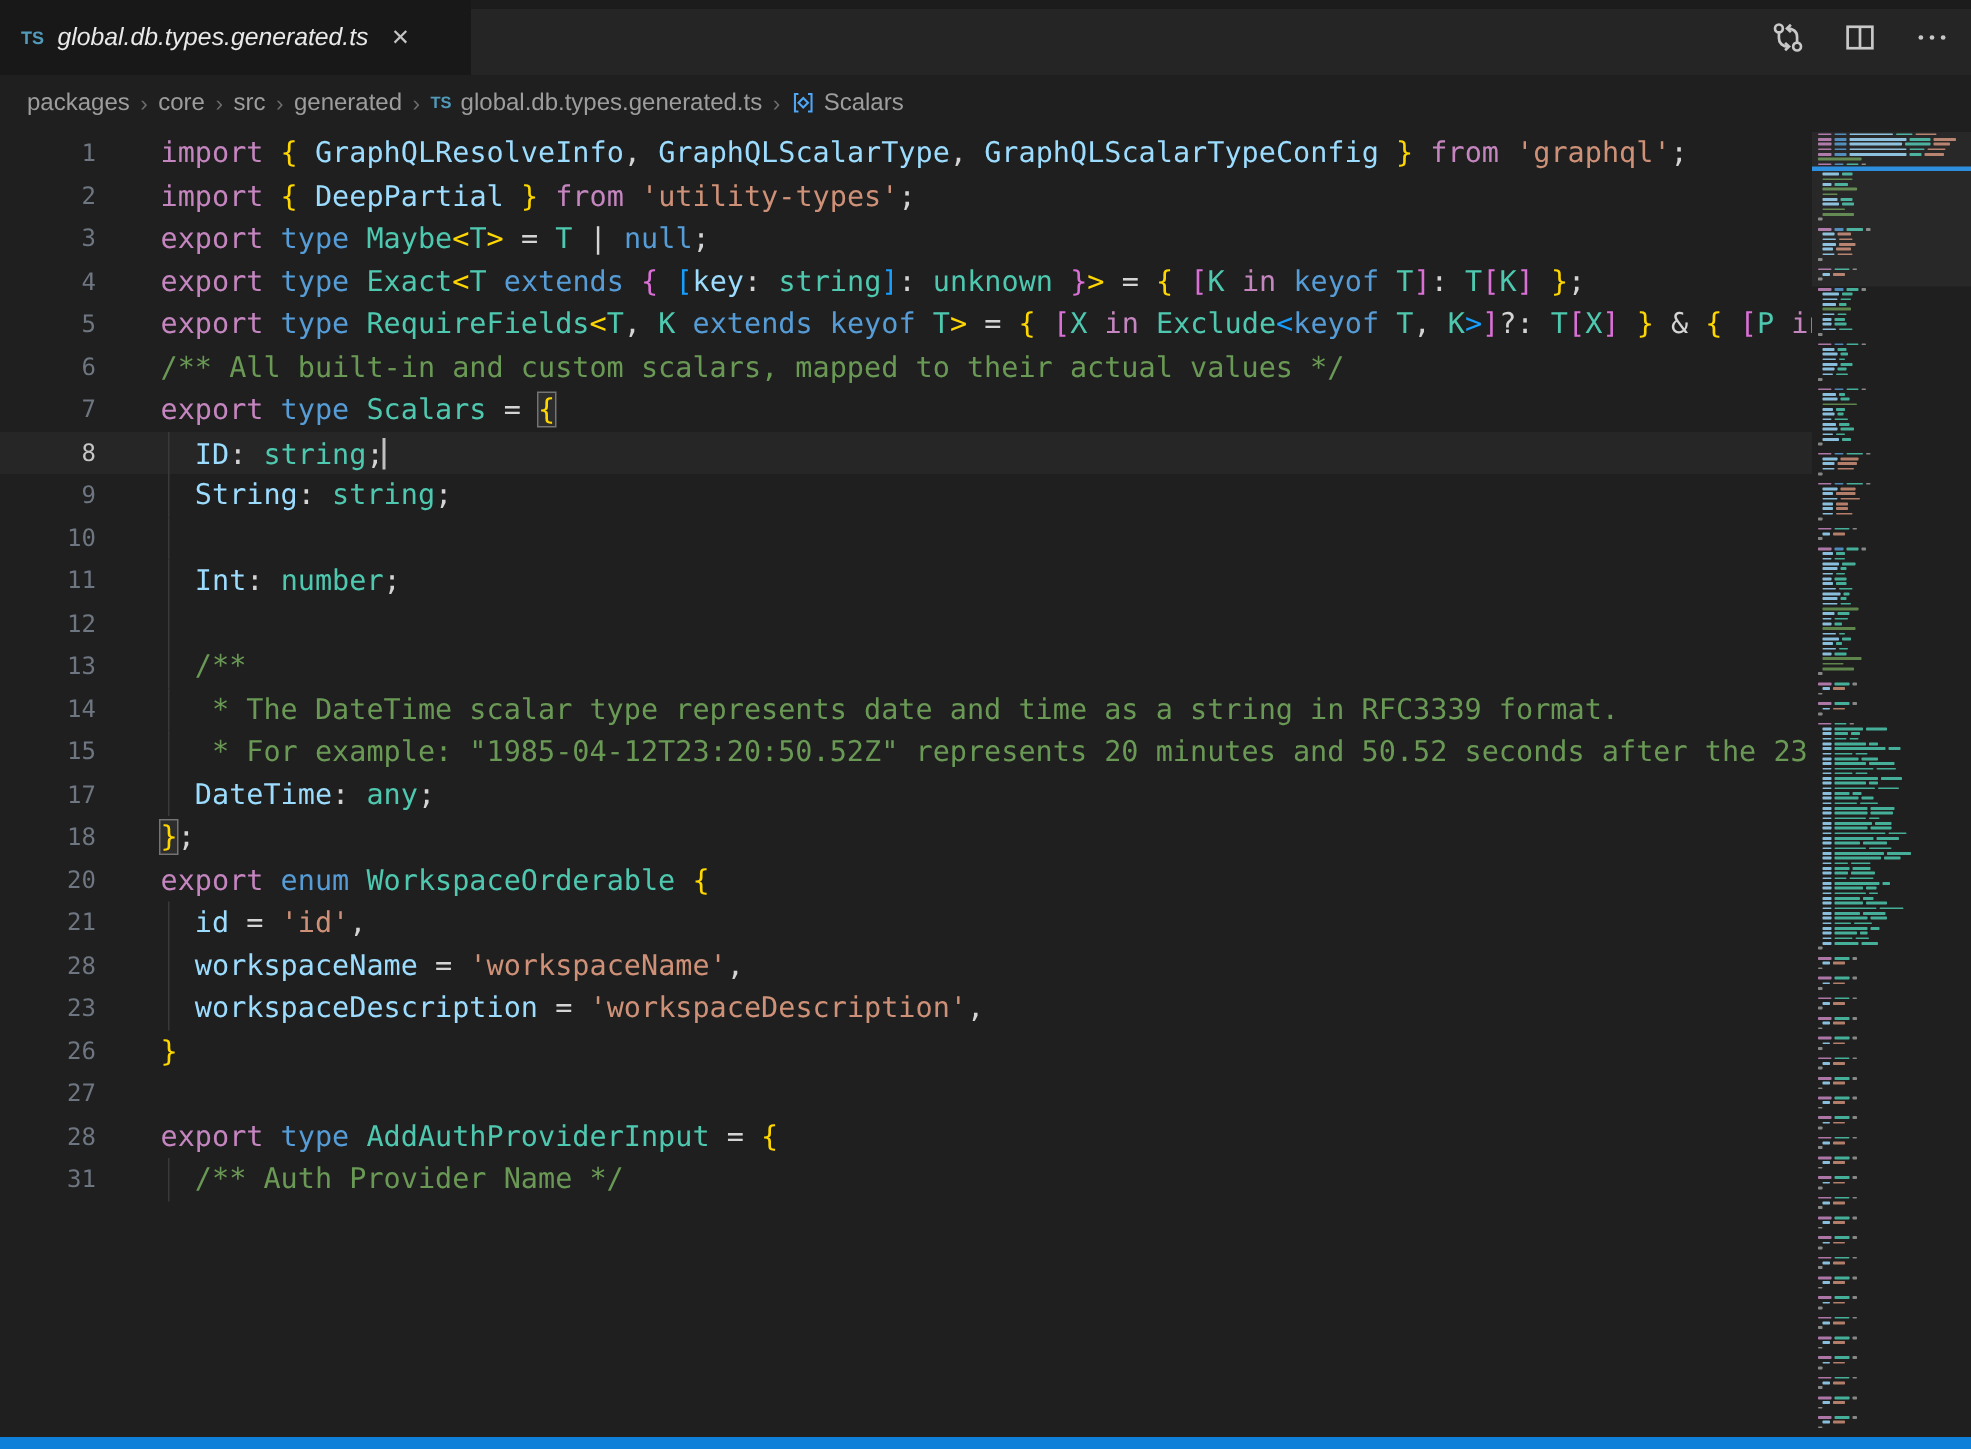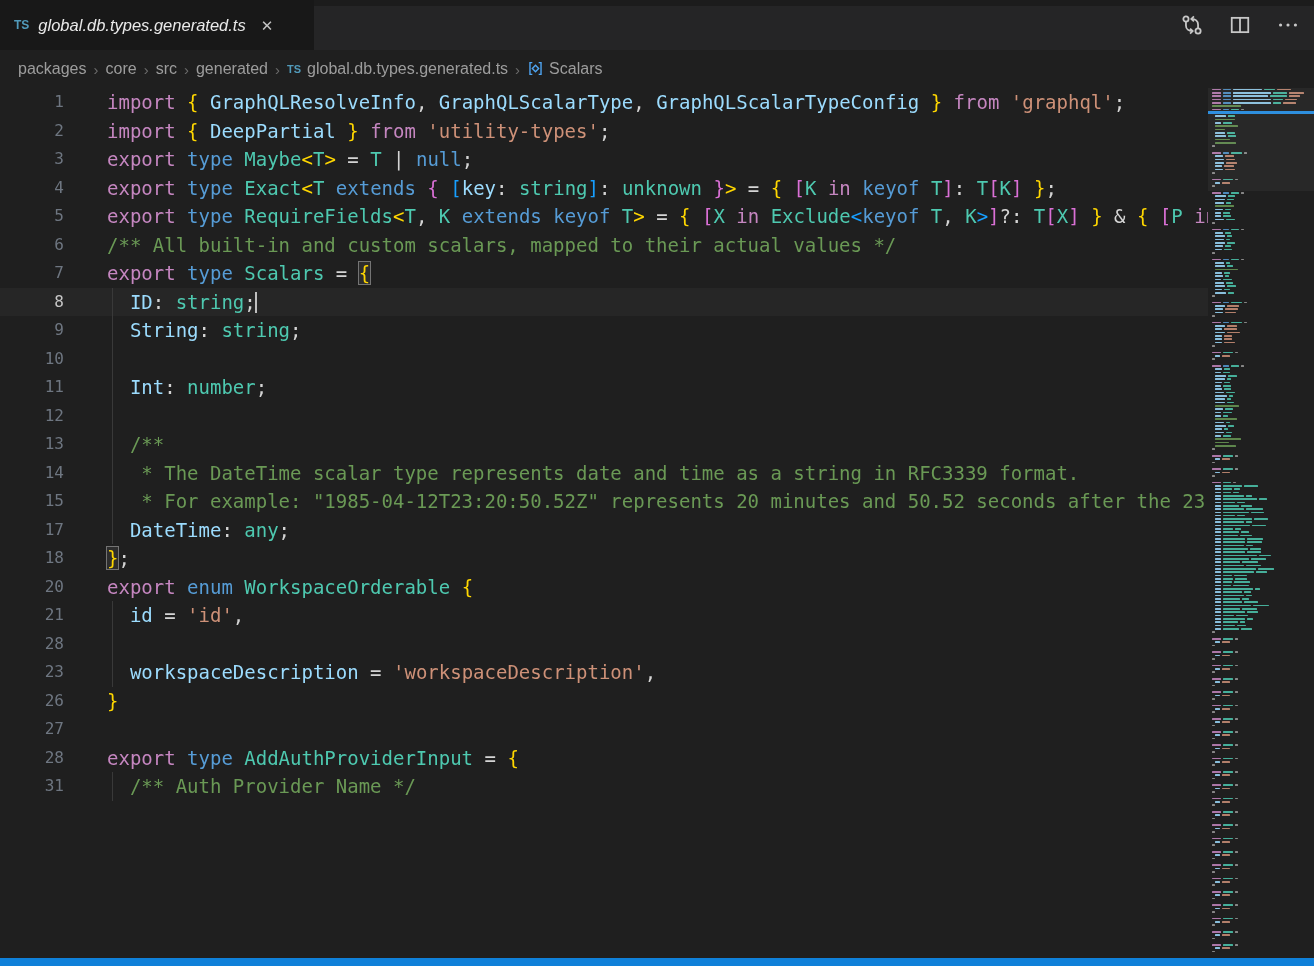--- a/index.html
+++ b/index.html
@@ -143,21 +143,21 @@
       <div class="line"><div class="ln">10</div><div class="guide"></div></div>
       <div class="line"><div class="ln">11</div><div class="guide"></div><span class="codetxt"><span class="tk-def">  Int</span><span class="tk-pun">: </span><span class="tk-typ">number</span><span class="tk-pun">;</span></span></div>
       <div class="line"><div class="ln">12</div><div class="guide"></div></div>
       <div class="line"><div class="ln">13</div><div class="guide"></div><span class="codetxt"><span class="tk-com">  /**</span></span></div>
       <div class="line"><div class="ln">14</div><div class="guide"></div><span class="codetxt"><span class="tk-com">   * The DateTime scalar type represents date and time as a string in RFC3339 format.</span></span></div>
       <div class="line"><div class="ln">15</div><div class="guide"></div><span class="codetxt"><span class="tk-com">   * For example: "1985-04-12T23:20:50.52Z" represents 20 minutes and 50.52 seconds after the 23rd hour of April 12th, 1985 in UTC.</span></span></div>
       <div class="line"><div class="ln">17</div><div class="guide"></div><span class="codetxt"><span class="tk-def">  DateTime</span><span class="tk-pun">: </span><span class="tk-typ">any</span><span class="tk-pun">;</span></span></div>
       <div class="line"><div class="ln">18</div><span class="codetxt"><span class="tk-bm">}</span><span class="tk-pun">;</span></span></div>
       <div class="line"><div class="ln">20</div><span class="codetxt"><span class="tk-kw">export </span><span class="tk-ctl">enum </span><span class="tk-typ">WorkspaceOrderable </span><span class="tk-b1">{</span></span></div>
       <div class="line"><div class="ln">21</div><div class="guide"></div><span class="codetxt"><span class="tk-def">  id</span><span class="tk-pun"> = </span><span class="tk-str">'id'</span><span class="tk-pun">,</span></span></div>
-      <div class="line"><div class="ln">28</div><div class="guide"></div></div>
+      <div class="line"><div class="ln">28</div><div class="guide"></div><span class="codetxt"><span class="tk-def">  workspaceName</span><span class="tk-pun"> = </span><span class="tk-str">'workspaceName'</span><span class="tk-pun">,</span></span></div>
       <div class="line"><div class="ln">23</div><div class="guide"></div><span class="codetxt"><span class="tk-def">  workspaceDescription</span><span class="tk-pun"> = </span><span class="tk-str">'workspaceDescription'</span><span class="tk-pun">,</span></span></div>
       <div class="line"><div class="ln">26</div><span class="codetxt"><span class="tk-b1">}</span></span></div>
       <div class="line"><div class="ln">27</div><span class="codetxt"></span></div>
       <div class="line"><div class="ln">28</div><span class="codetxt"><span class="tk-kw">export </span><span class="tk-ctl">type </span><span class="tk-typ">AddAuthProviderInput</span><span class="tk-pun"> = </span><span class="tk-b1">{</span></span></div>
       <div class="line"><div class="ln">31</div><div class="guide"></div><span class="codetxt"><span class="tk-com">  /** Auth Provider Name */</span></span></div>
     </div>
 
   <div class="minimap">
       <div class="mm-row" style="height: 3.33333px; padding-left: 4px;">
         <span style="background: rgb(197, 134, 192); width: 9px; height: 1.66667px; opacity: 0.85;"></span>

